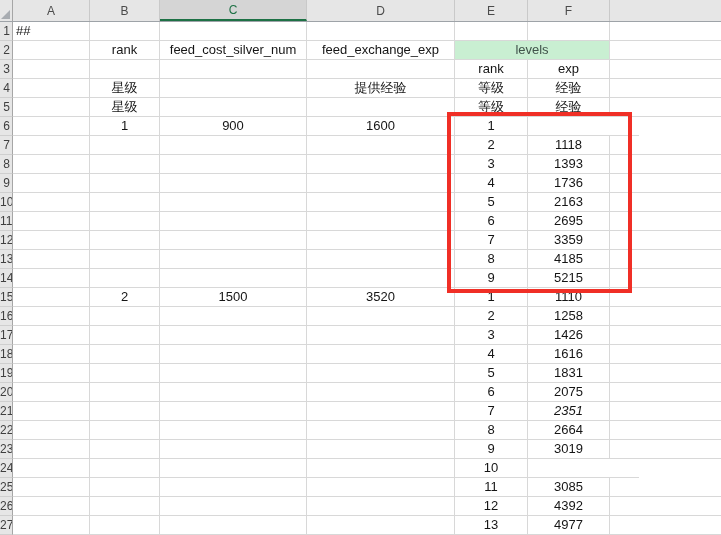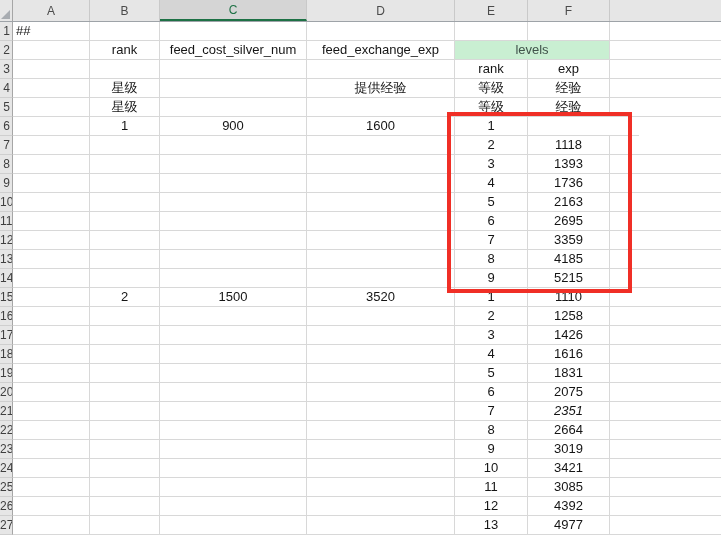--- a/index.html
+++ b/index.html
@@ -291,21 +291,20 @@
         <div class="cell" style="width: 82px;">3019</div>
         <div class="cell gfill" style="width: 111px;"></div>
       </div>
       <div class="row">
         <div class="rn">24</div>
         <div class="cell" style="width: 77px;"></div>
         <div class="cell" style="width: 70px;"></div>
         <div class="cell" style="width: 147px;"></div>
         <div class="cell" style="width: 148px;"></div>
         <div class="cell" style="width: 73px;">10</div>
-        <div class="cell" style="width: 82px;">3421</div>
         <div class="cell gfill" style="width: 111px;"></div>
       </div>
       <div class="row">
         <div class="rn">25</div>
         <div class="cell" style="width: 77px;"></div>
         <div class="cell" style="width: 70px;"></div>
         <div class="cell" style="width: 147px;"></div>
         <div class="cell" style="width: 148px;"></div>
         <div class="cell" style="width: 73px;">11</div>
         <div class="cell" style="width: 82px;">3085</div>

